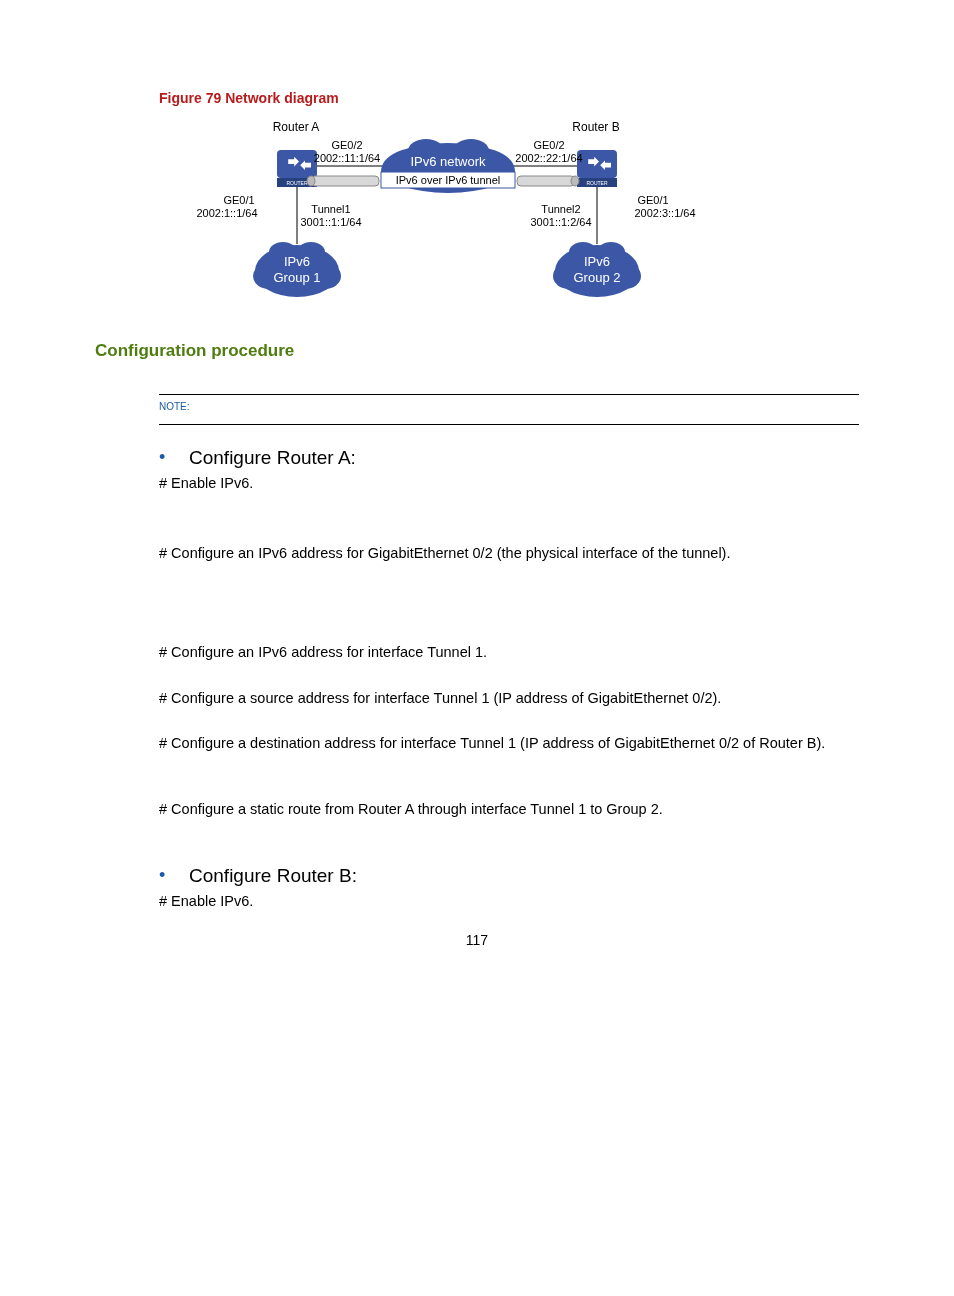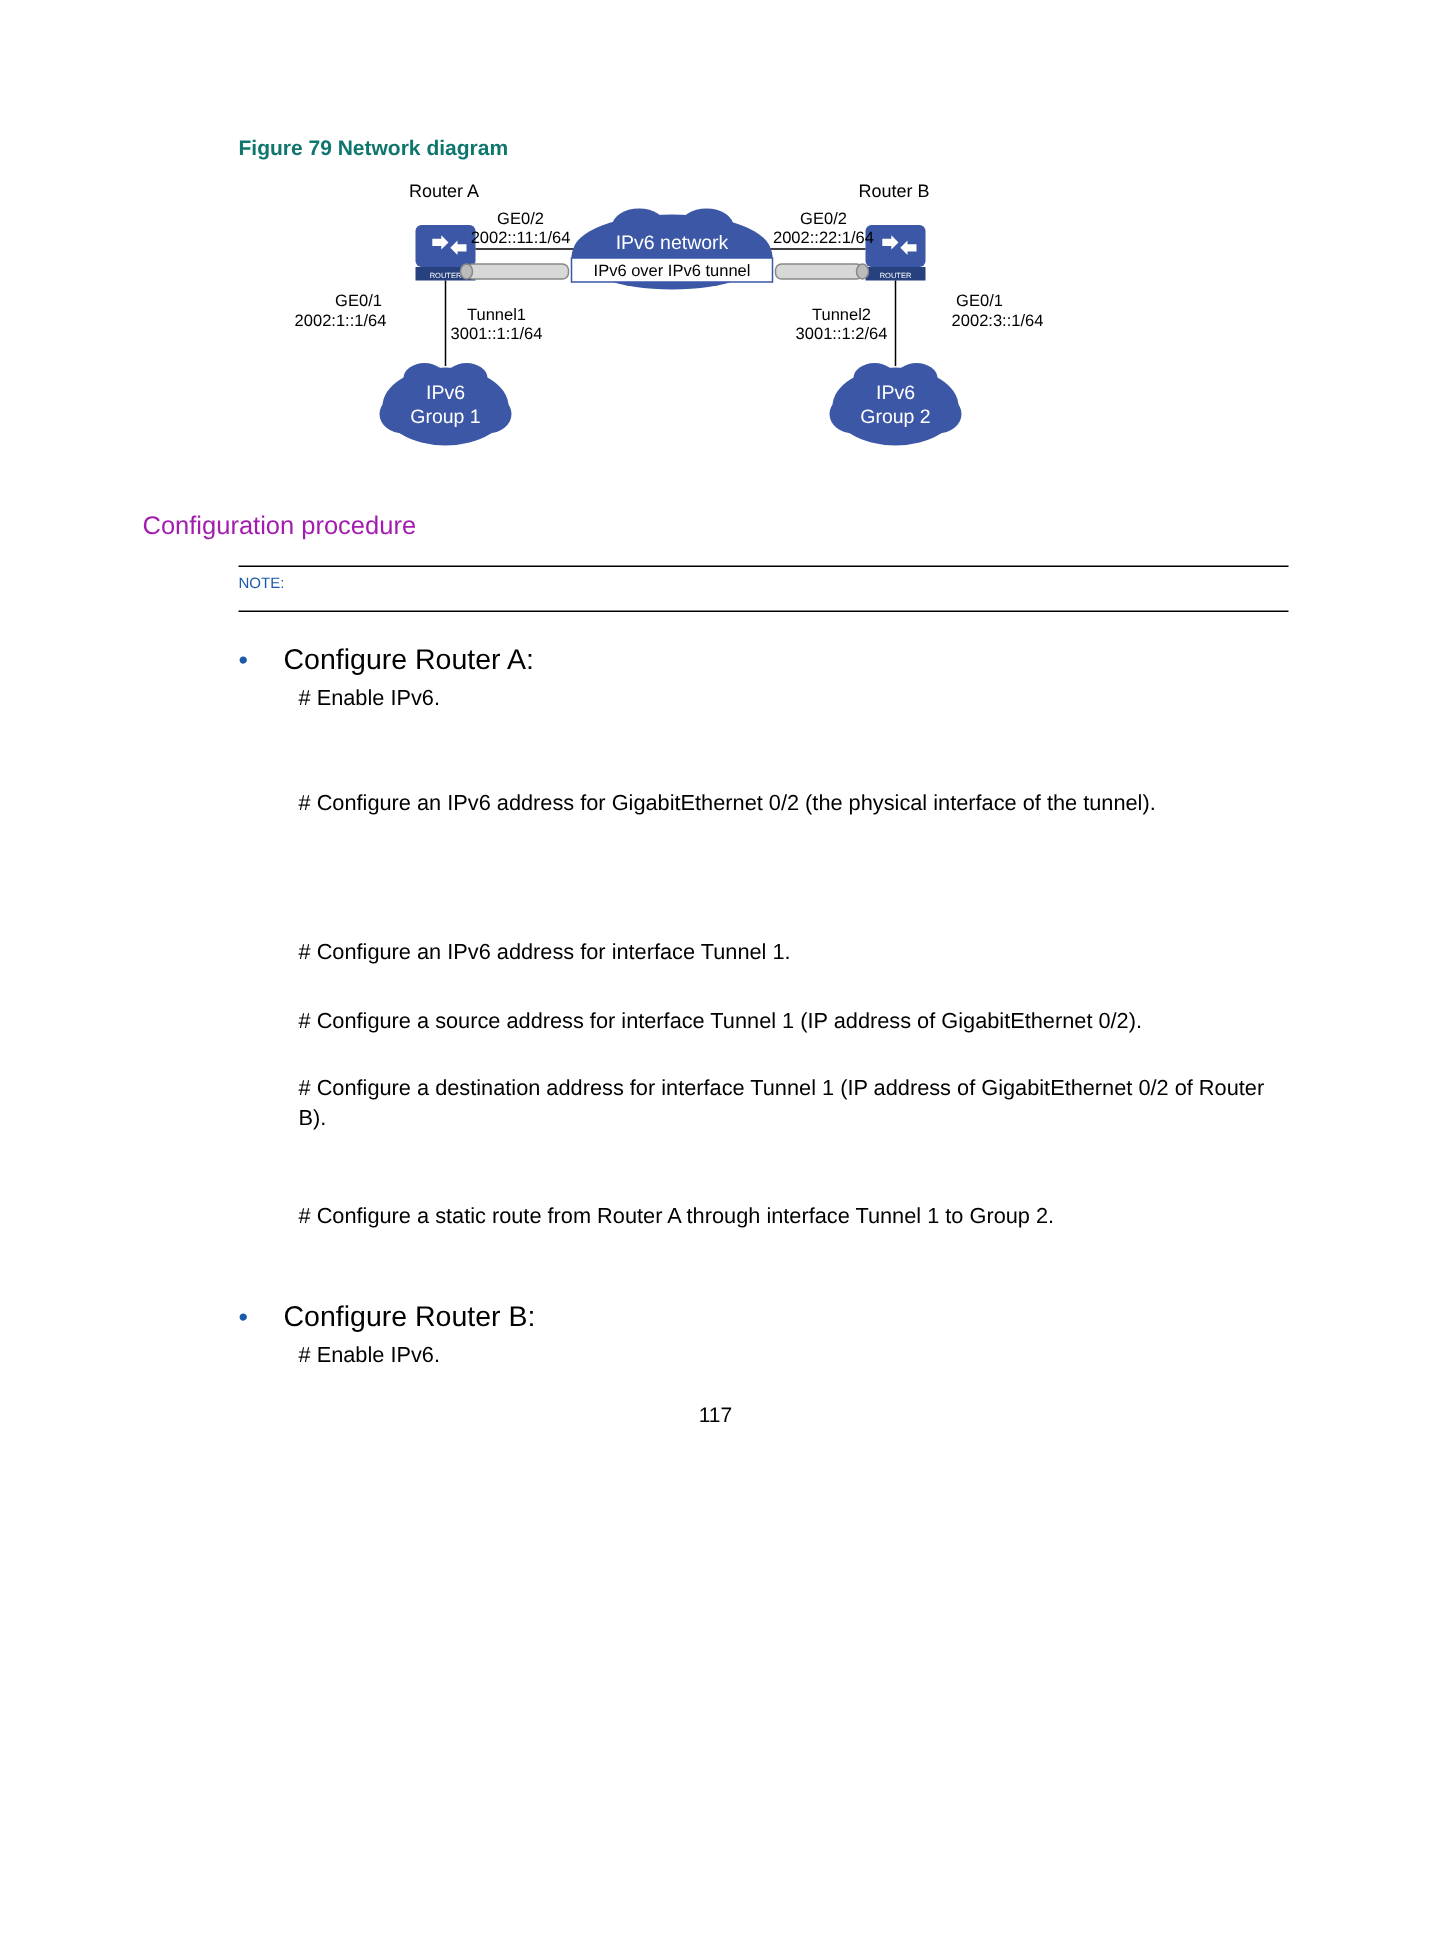--- a/index.html
+++ b/index.html
@@ -8,38 +8,38 @@
     font-family: Arial, Helvetica, sans-serif;
     background: #fff;
     color: #000;
     width: 954px;
   }
   .page {
     padding: 90px 95px 40px 95px;
     box-sizing: border-box;
   }
   .fig-caption {
-    color: #0f766e;
+    color: #b91c1c;
     font-weight: bold;
     font-size: 14px;
     margin-left: 64px;
     margin-bottom: 10px;
   }
   .diagram-wrap {
     margin-left: 96px;
     margin-bottom: 30px;
   }
   .diagram-svg {
     display:block;
   }
   .section-title {
-    color: #a21caf;
-    font-weight: normal;
+    color: #4d7c0f;
+    font-weight: bold;
     font-size: 17px;
-    margin-bottom: 16px;
+    margin-bottom: 33px;
   }
   .note-box {
     margin-left: 64px;
     border-top: 1px solid #000;
     border-bottom: 1px solid #000;
     padding: 6px 0 8px 0;
     margin-bottom: 22px;
   }
   .note-label {
     color: #1a5aa8;
@@ -62,21 +62,21 @@
   .bullet-dot {
     color: #1a5aa8;
     font-size: 18px;
     line-height: 20px;
     width: 6px;
   }
   .bullet-head {
     font-size: 19px;
   }
   .step {
-    margin-left: 104px;
+    margin-left: 64px;
     font-size: 14.5px;
     line-height: 1.35;
     margin-bottom: 46px;
   }
   .step.tight {
     margin-bottom: 26px;
   }
   .step.short {
     margin-bottom: 8px;
   }

